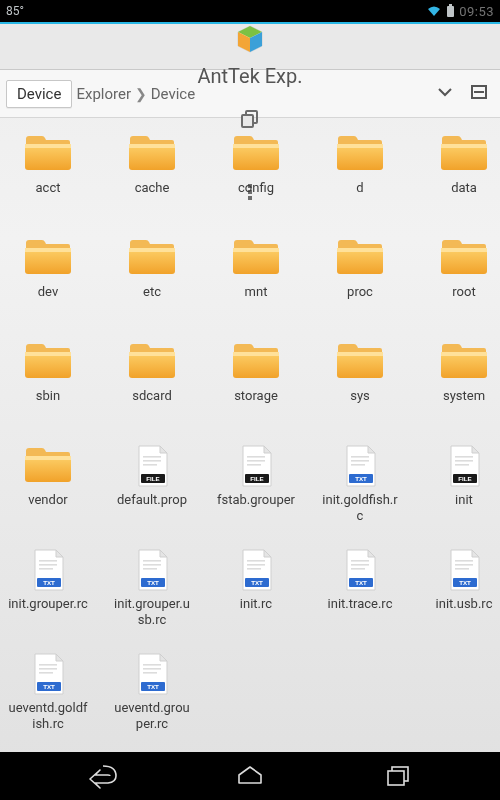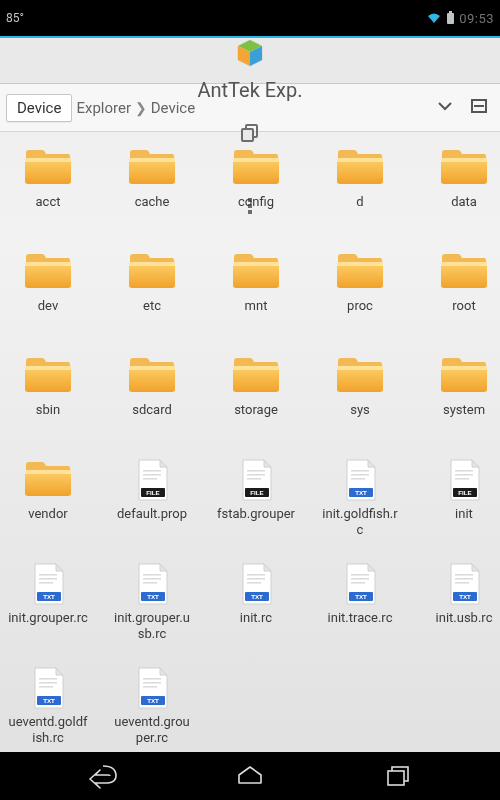--- a/index.html
+++ b/index.html
@@ -1,20 +1,20 @@
 <!DOCTYPE html>
 <html><head>
 <meta charset="utf-8">
 <style>
   * { box-sizing: border-box; margin: 0; padding: 0; }
   html, body { width: 500px; height: 800px; overflow: hidden; font-family: Roboto, "Segoe UI", Arial, sans-serif; }
   body { background: linear-gradient(#ededed 0%, #f2f2f2 30%, #e0e0e0 100%); position: relative; }
 
   
-  .statusbar { height: 36px; background: #000; color: #bfc4c7; display: flex; align-items: center; font-size: 12px; padding: 0 6px; }
+  .statusbar { height: 22px; background: #000; color: #bfc4c7; display: flex; align-items: center; font-size: 12px; padding: 0 6px; }
   .statusbar .left { flex: 0 0 auto; }
   .statusbar .spacer { flex: 1; }
   .statusbar .right { display: flex; align-items: center; gap: 4px; }
   .statusbar svg { display: block; }
 
   
   .appbar { height: 48px; background: #e9e9e9; border-top: 2px solid #29b7e5; border-bottom: 1px solid #c9c9c9; display: flex; align-items: center; padding: 0 8px; gap: 10px; flex-direction: column; }
   .appbar .logo svg { display:block; }
   .appbar .title { font-size: 20px; color: #545454; flex: 0 0 auto; }
   .appbar .grow { flex: 1; }

